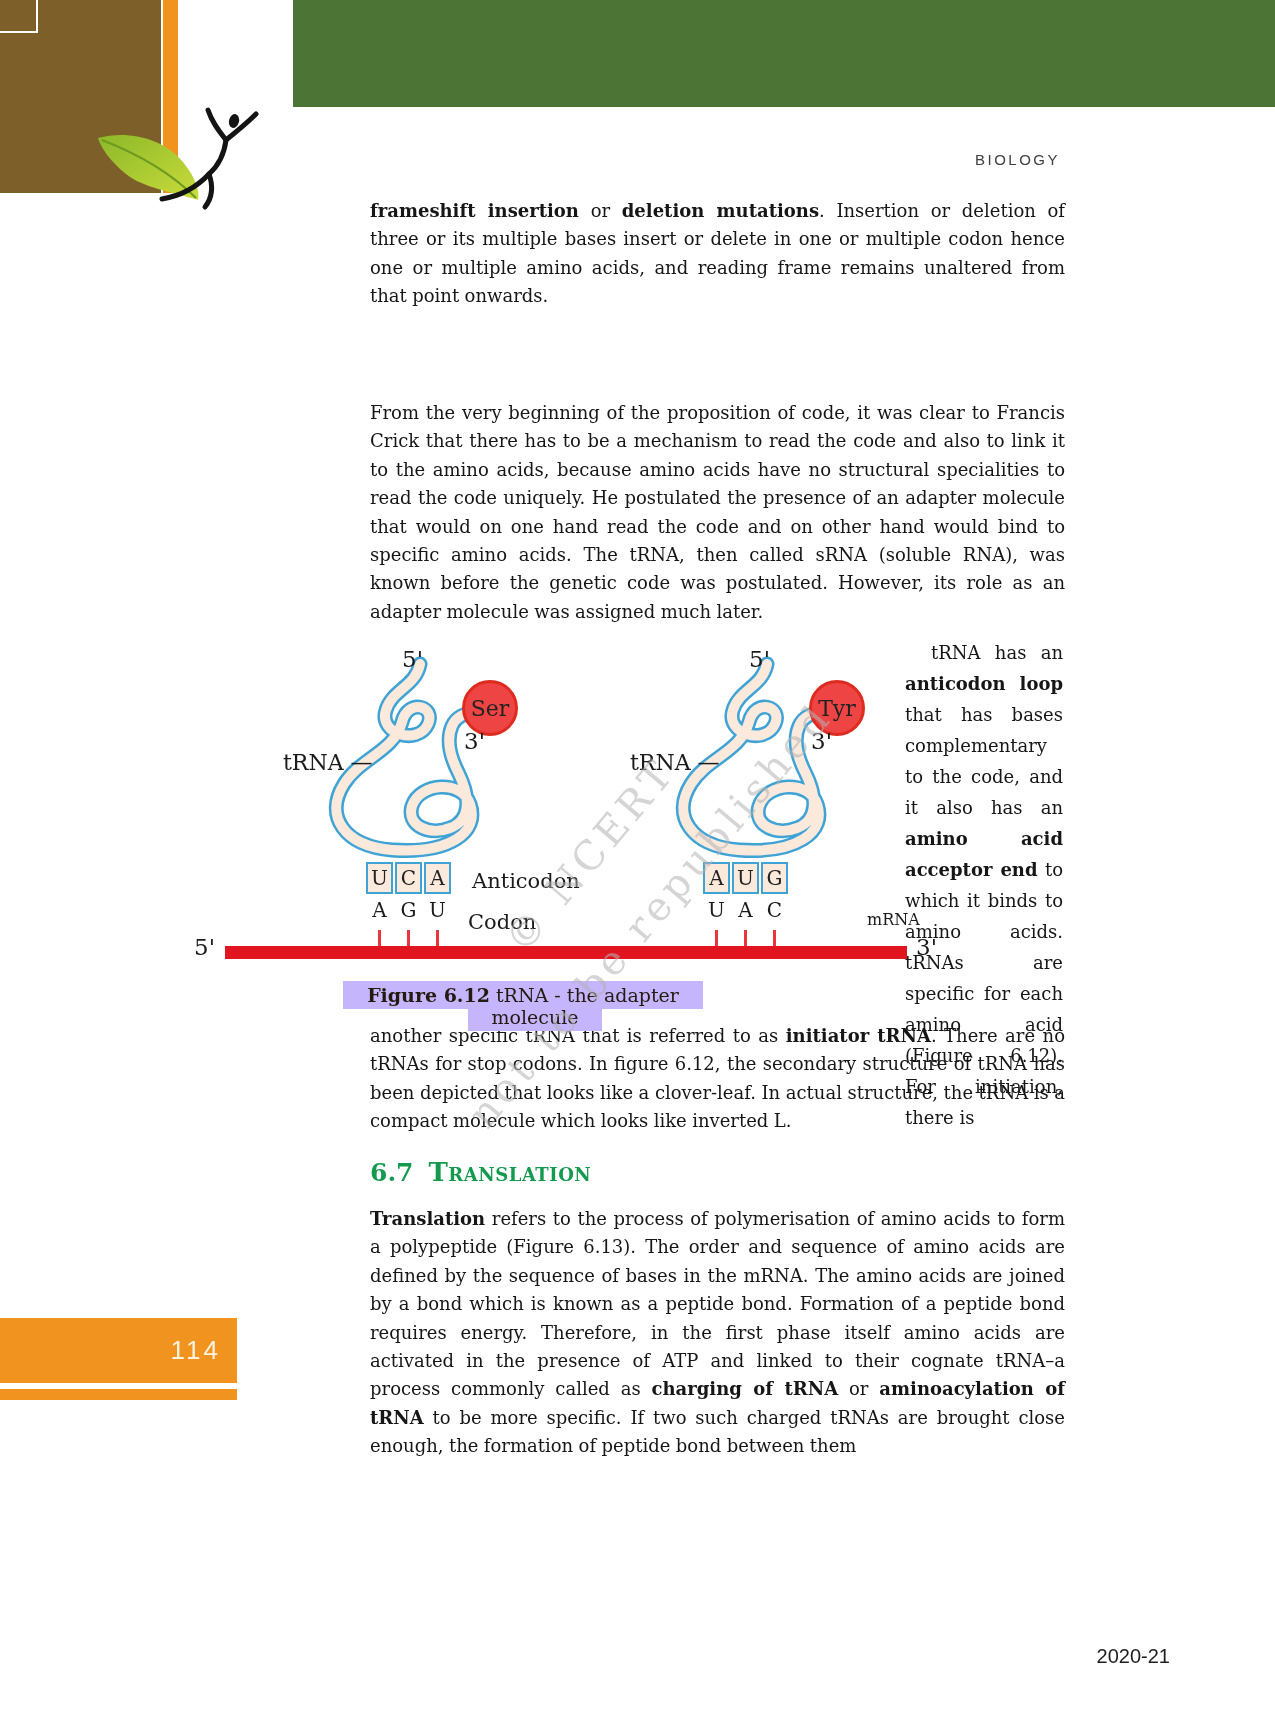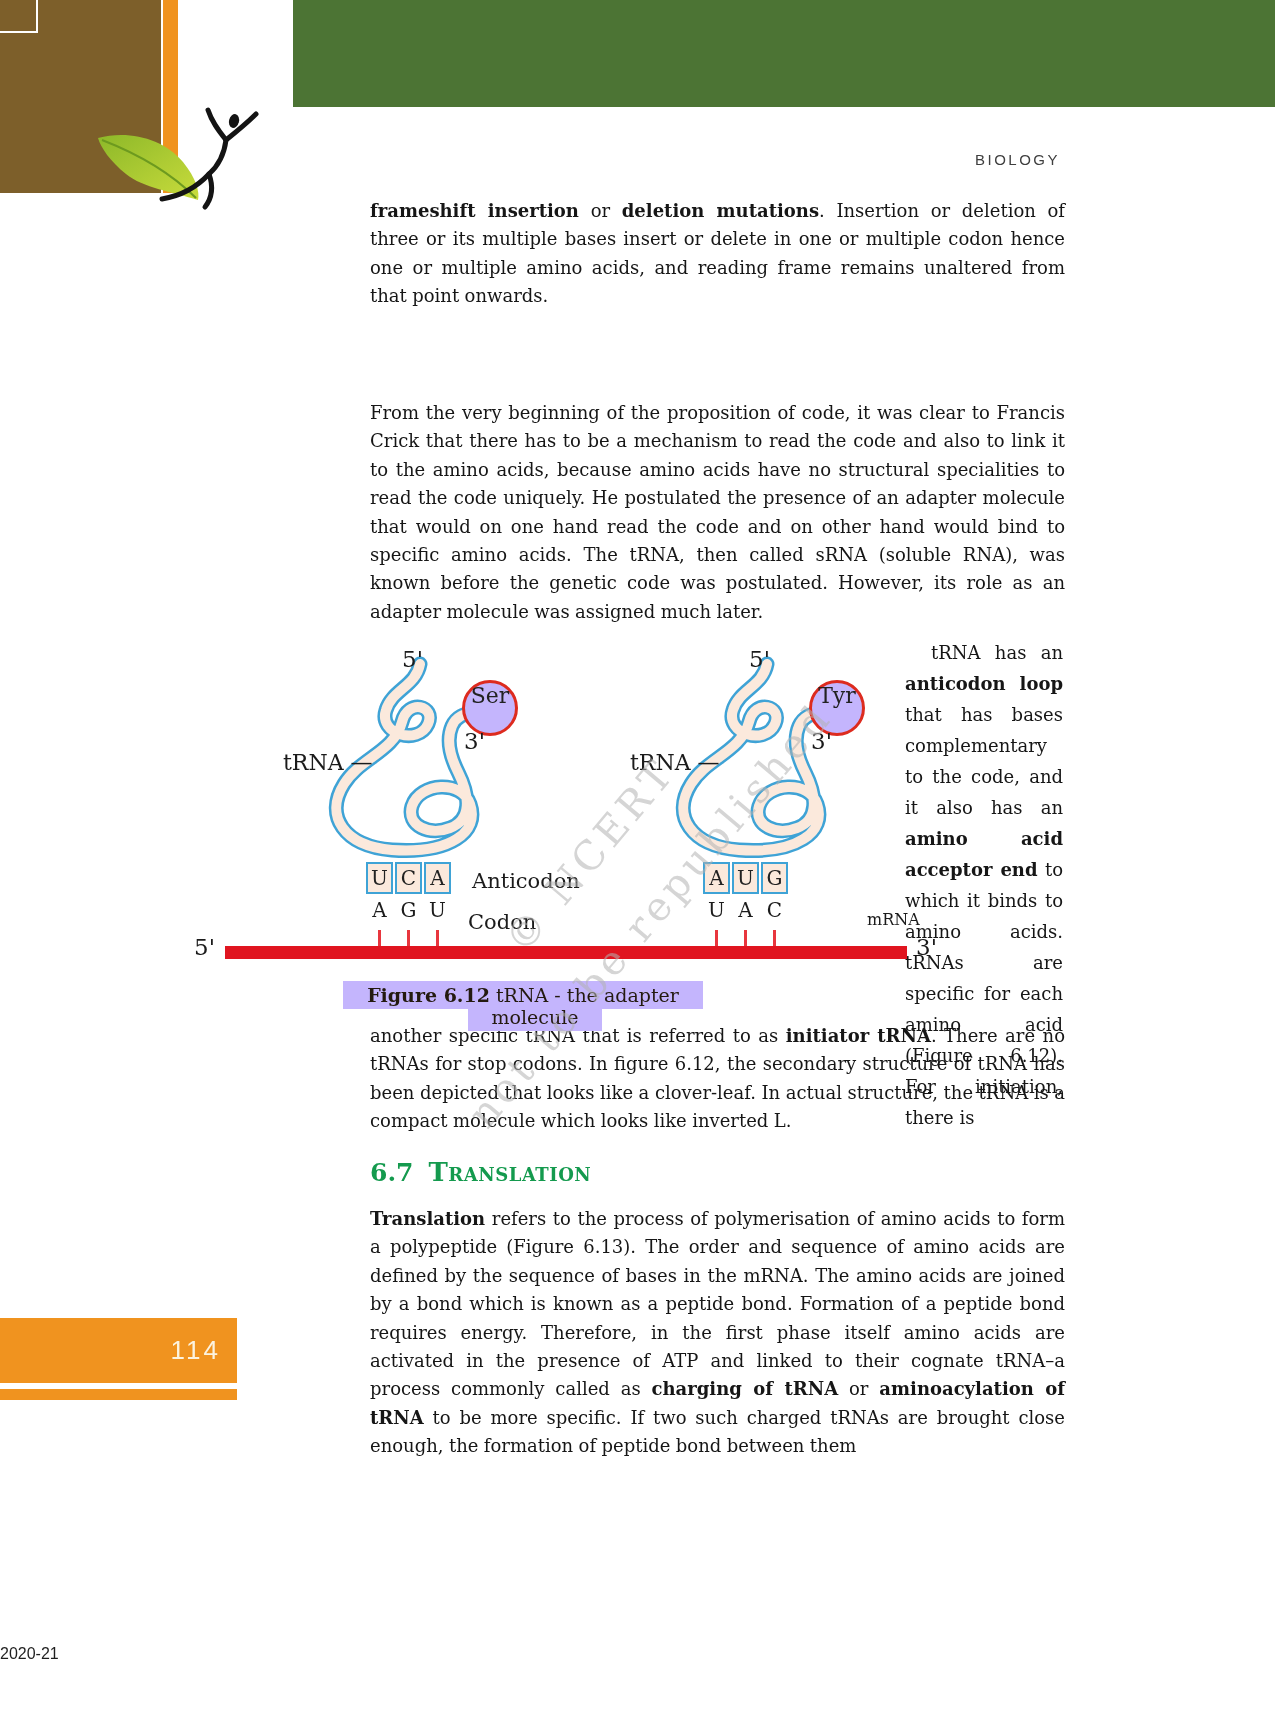--- a/index.html
+++ b/index.html
@@ -19,22 +19,22 @@
   .h662{position:absolute;left:370px;top:349px;margin:0;font-size:23px;font-weight:bold;color:#67666a;letter-spacing:.2px}
   .p2{left:370px;top:399px;width:695px}
   .sidecol{position:absolute;left:905px;top:637px;width:158px;margin:0;font-size:18px;line-height:31px;
            text-align:justify;text-indent:26px;color:#161616}
   .p3{left:370px;top:1022px;width:695px}
   .h67{position:absolute;left:370px;top:1157px;margin:0;color:#149a4e;font-size:25px;font-weight:bold}
   .h67 .sc{font-variant:small-caps;margin-left:15px;font-size:26px;letter-spacing:.5px}
   .p4{left:370px;top:1205px;width:695px}
   
   .trna{position:absolute}
-  .amino{position:absolute;width:50px;height:50px;border-radius:50%;background:#c4b5fd;border:3px solid #dd2b1f;
-         display:flex;justify-content:center;font-size:22px;color:#222;z-index:3}
+  .amino{position:absolute;width:50px;height:50px;border-radius:50%;background:#ef4444;border:3px solid #dd2b1f;
+         display:flex;align-items:center;justify-content:center;font-size:22px;color:#222;z-index:3}
   .amino-ser{left:462px;top:680px}
   .amino-tyr{left:809px;top:680px}
   .figlabel{position:absolute;font-size:22px;color:#1b1b1b;line-height:1;z-index:3}
   .fl-5L{left:402px;top:648px;font-size:23px}
   .fl-3L{left:464px;top:730px;font-size:23px}
   .fl-5R{left:749px;top:648px;font-size:23px}
   .fl-3R{left:811px;top:730px;font-size:23px}
   .fl-trnaL{left:283px;top:752px}
   .fl-trnaR{left:630px;top:752px}
   .bases{position:absolute;display:flex;gap:2px;z-index:3}
@@ -53,22 +53,22 @@
   .mrna-bar{position:absolute;left:225px;top:946px;width:682px;height:13px;background:#e01520;z-index:2}
   .fl-m5{left:194px;top:936px;font-size:23px}
   .fl-m3{left:916px;top:936px;font-size:23px}
   .caption{position:absolute;left:315px;top:984px;width:440px;text-align:center;font-size:19px;color:#241a10;z-index:3}
   .caption .chip{background:#c4b5fd;padding:3px 24px;box-decoration-break:clone}
   
   .pgbox{position:absolute;left:0;top:1318px;width:237px;height:65px;background:#f0931f;color:#fcf3df;
          font-family:"Liberation Sans",sans-serif;font-weight:normal;font-size:26px;line-height:65px;text-align:right;
          padding-right:16px;box-sizing:border-box;letter-spacing:3px}
   .pgstrip{position:absolute;left:0;top:1389px;width:237px;height:11px;background:#f0931f}
-  .year{position:absolute;left:0;top:1645px;width:1170px;text-align:left;
-        font-family:"Liberation Sans",sans-serif;font-size:16px;color:#1f1f1f}
+  .year{position:absolute;left:0;top:1645px;width:1170px;text-align:right;
+        font-family:"Liberation Sans",sans-serif;font-size:20px;color:#1f1f1f}
   
   .wm{position:absolute;font-size:40px;color:#b3b3b3;opacity:.55;letter-spacing:5px;white-space:nowrap;
       transform:translate(-50%,-50%) rotate(-50deg);z-index:6;pointer-events:none}
   .wm1{left:590px;top:855px}
   .wm2{left:650px;top:915px}
 </style>
 </head>
 <body>
 
 <div class="page">

